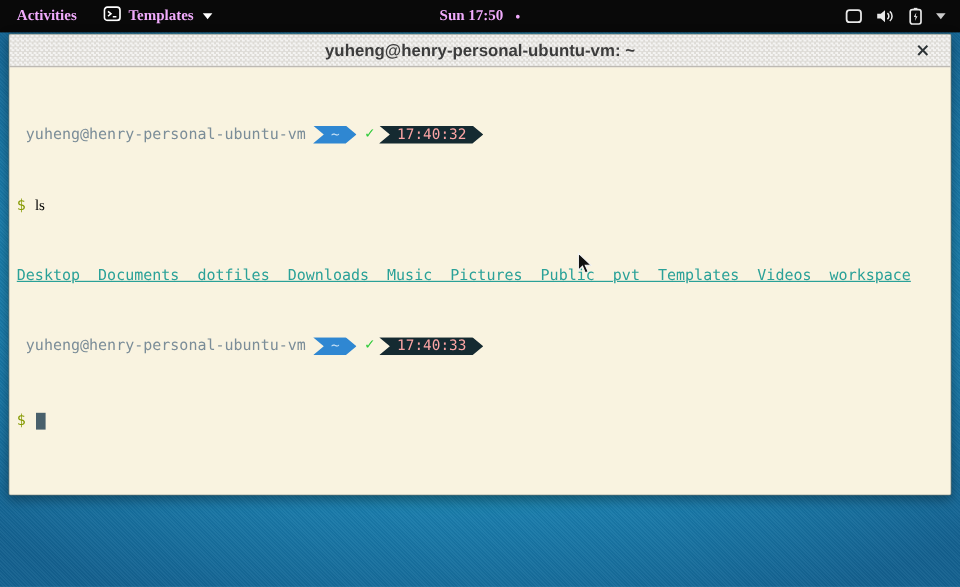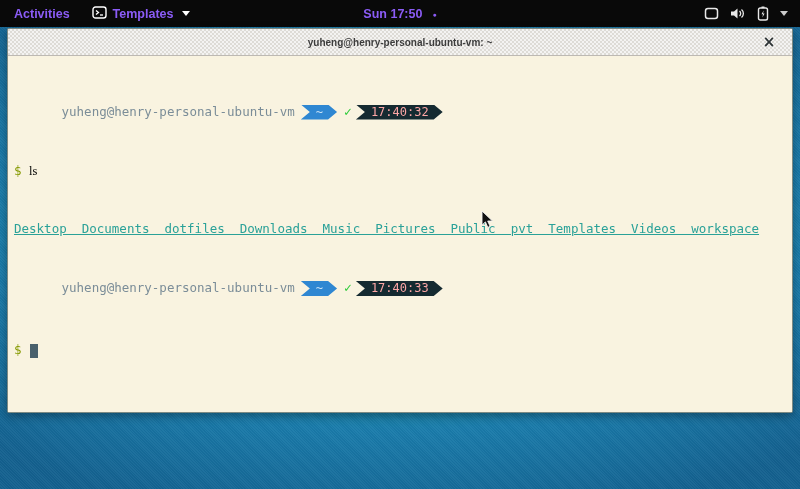--- a/index.html
+++ b/index.html
@@ -9,23 +9,23 @@
     font-family:"Liberation Sans", sans-serif;
     background:
       repeating-linear-gradient(45deg, rgba(255,255,255,0.035) 0 1px, rgba(0,0,30,0.03) 1px 2px),
       radial-gradient(ellipse 75% 62% at 50% 46%, #1cab93 0%, #1898a0 38%, #1a7cab 68%, #14618f 100%);
     background-color:#16719e;
   }
 
   
   .topbar {
     position:absolute; top:0; left:0; right:0; height:27px;
-    background:#090909; color:#8b5cf6;
+    background:#090909; color:#f0abfc;
     display:flex; align-items:center;
-    font-size:12.5px; font-weight:bold;
+    font-size:12.5px; font-weight:bold;font-family:Liberation Serif, serif;
   }
   .tb-left { display:flex; align-items:center; gap:18px; padding-left:10px; }
   .tb-activities { padding:2px 4px; cursor:default; }
   .tb-app { display:flex; align-items:center; gap:6px; }
   .tb-center {
     position:absolute; left:50%; transform:translateX(-50%);
     display:flex; align-items:center; gap:10px;
   }
   .notif-dot { font-size:7px; line-height:1; position:relative; top:1px; }
   .tb-right {
@@ -54,38 +54,38 @@
   }
   .titlebar {
     height:27px; flex:0 0 27px;
     background:
       repeating-conic-gradient(rgba(255,255,255,0.55) 0% 25%, rgba(210,207,200,0.45) 0% 50%) 0 0/4px 4px,
       #e7e5e2;
     border-bottom:1px solid #bdb9b3;
     position:relative;
     display:flex; align-items:center; justify-content:center;
   }
-  .title-text { font-size:10px; font-weight:bold; color:#3c3c3c; }
+  .title-text { font-size:14px; font-weight:bold; color:#3c3c3c; }
   .close-btn {
     position:absolute; right:14px; top:50%; transform:translateY(-50%);
     width:18px; height:18px; display:flex; align-items:center; justify-content:center;
     color:#2e3436; font-size:15px; font-weight:bold; cursor:default;
     font-family:"DejaVu Sans", sans-serif;
   }
 
   
   .term {
     flex:1; background:#f9f3e0; padding:4px 0 0 6px;
     font-family:"DejaVu Sans Mono", monospace;
     font-size:12.5px; line-height:14.5px;
     white-space:pre; overflow:hidden;
   }
   .row { display:flex; align-items:center; }
   .row.prompt { height:17px; }
-  .prompt-user { color:#7b8d98;margin-left:40px; }
+  .prompt-user { color:#7b8d98; }
   .pl-seg {
     display:inline-flex; align-items:center; height:15px;
     padding:0 14px 0 15px; margin-left:6px;
     clip-path:polygon(0 0, calc(100% - 9px) 0, 100% 50%, calc(100% - 9px) 100%, 0 100%, 9px 50%);
     font-size:12px;
   }
   .pl-blue { background:#2f87d2; color:#c6e0f5; }
   .pl-dark { background:#152a31; color:#fca5a5; margin-left:4px; }
   .check { color:#2fcb3a; font-weight:bold; margin-left:7px; font-size:13px; }
   .cmd-symbol { color:#859900; }

